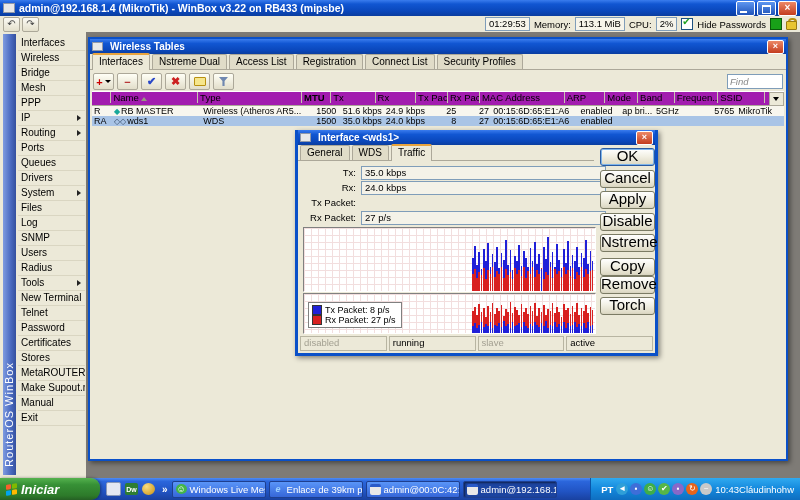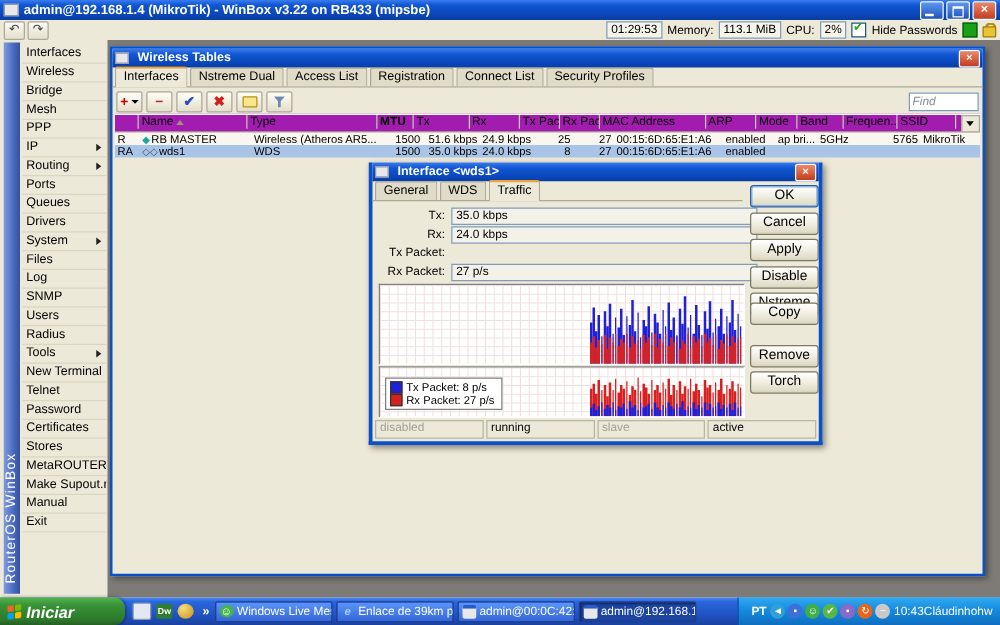--- a/index.html
+++ b/index.html
@@ -95,21 +95,21 @@
   .ww-status{position:absolute;left:2px;right:2px;bottom:2px;height:13px;background:#ECE9D8;
     border-top:1px solid #9A9682;box-shadow:0 1px 0 #fff inset;font-size:10px;line-height:13px;padding:0 3px;}
 
   
   .dlg-body{position:absolute;left:0;right:0;top:15px;bottom:0;}
   .fld-lbl{position:absolute;width:58px;text-align:right;font-size:9.5px;line-height:13px;}
   .fld-box{position:absolute;left:63px;width:237px;height:12px;border:1px solid #7F9DB9;background:#F4F2E8;
     font-size:9.5px;line-height:11px;padding:0 3px;white-space:nowrap;overflow:hidden;}
   .xp-btn{position:absolute;left:302px;width:53px;height:16px;border:1px solid #7B7B64;border-radius:3px;
     background:linear-gradient(180deg,#FFFFFF,#F2F0E4 45%,#E0DCC8 90%,#D6D2BE);
-    font-size:11px;text-align:center;line-height:14px;cursor:default;}
+    font-size:15px;text-align:center;line-height:14px;cursor:default;}
   .xp-btn.default{box-shadow:inset 0 0 0 1px #7EB4EA;border-color:#2A5AA0;}
   .chart{position:absolute;left:5px;width:291px;border:1px solid #808080;border-right-color:#fff;border-bottom-color:#fff;
     background-color:#fff;
     background-image:linear-gradient(#F2DEDE 1px,transparent 1px),linear-gradient(90deg,#F2DEDE 1px,transparent 1px);
     background-size:7px 7px;overflow:hidden;}
   .bars{position:absolute;right:1px;bottom:0;top:2px;width:42%;}
   .bar{position:absolute;bottom:0;}
   .legend{position:absolute;left:4px;bottom:5px;background:#fff;border:1px solid #808080;padding:2px 5px 2px 3px;font-size:9px;}
   .legend-row{display:flex;align-items:center;gap:3px;height:10px;white-space:nowrap;}
   .swatch{width:8px;height:8px;border:1px solid #333;}
@@ -331,21 +331,21 @@
           <div class="fld-lbl" style="top: 36px;">Rx:</div>
           <div class="fld-box" style="top: 36px;">24.0 kbps</div>
           <div class="fld-lbl" style="top: 51px;">Tx Packet:</div>
           <div class="fld-lbl" style="top: 66px;">Rx Packet:</div>
           <div class="fld-box" style="top: 66px;">27 p/s</div>
           <div class="xp-btn default" style="top: 3px;">OK</div>
           <div class="xp-btn" style="top: 25px;">Cancel</div>
           <div class="xp-btn" style="top: 46px;">Apply</div>
           <div class="xp-btn" style="top: 68px;">Disable</div>
           <div class="xp-btn" style="top: 89px;">Nstreme</div>
-          <div class="xp-btn" style="top: 97px;">Copy</div>
+          <div class="xp-btn" style="top: 113px;">Copy</div>
           <div class="xp-btn" style="top: 131px;">Remove</div>
           <div class="xp-btn" style="top: 152px;">Torch</div>
           <div class="chart" style="top: 82px; height: 63px;">
             <div class="bars">
               <div class="bar" style="left: 0%; width: 1.41818%; height: 54.2857%; background: rgb(32, 32, 216); z-index: 1;"></div>
               <div class="bar" style="left: 0%; width: 1.41818%; height: 28.5714%; background: rgb(216, 32, 32); z-index: 2;"></div>
               <div class="bar" style="left: 1.81818%; width: 1.41818%; height: 74.2857%; background: rgb(32, 32, 216); z-index: 1;"></div>
               <div class="bar" style="left: 1.81818%; width: 1.41818%; height: 35.7143%; background: rgb(216, 32, 32); z-index: 2;"></div>
               <div class="bar" style="left: 3.63636%; width: 1.41818%; height: 42.8571%; background: rgb(32, 32, 216); z-index: 1;"></div>
               <div class="bar" style="left: 3.63636%; width: 1.41818%; height: 21.4286%; background: rgb(216, 32, 32); z-index: 2;"></div>

